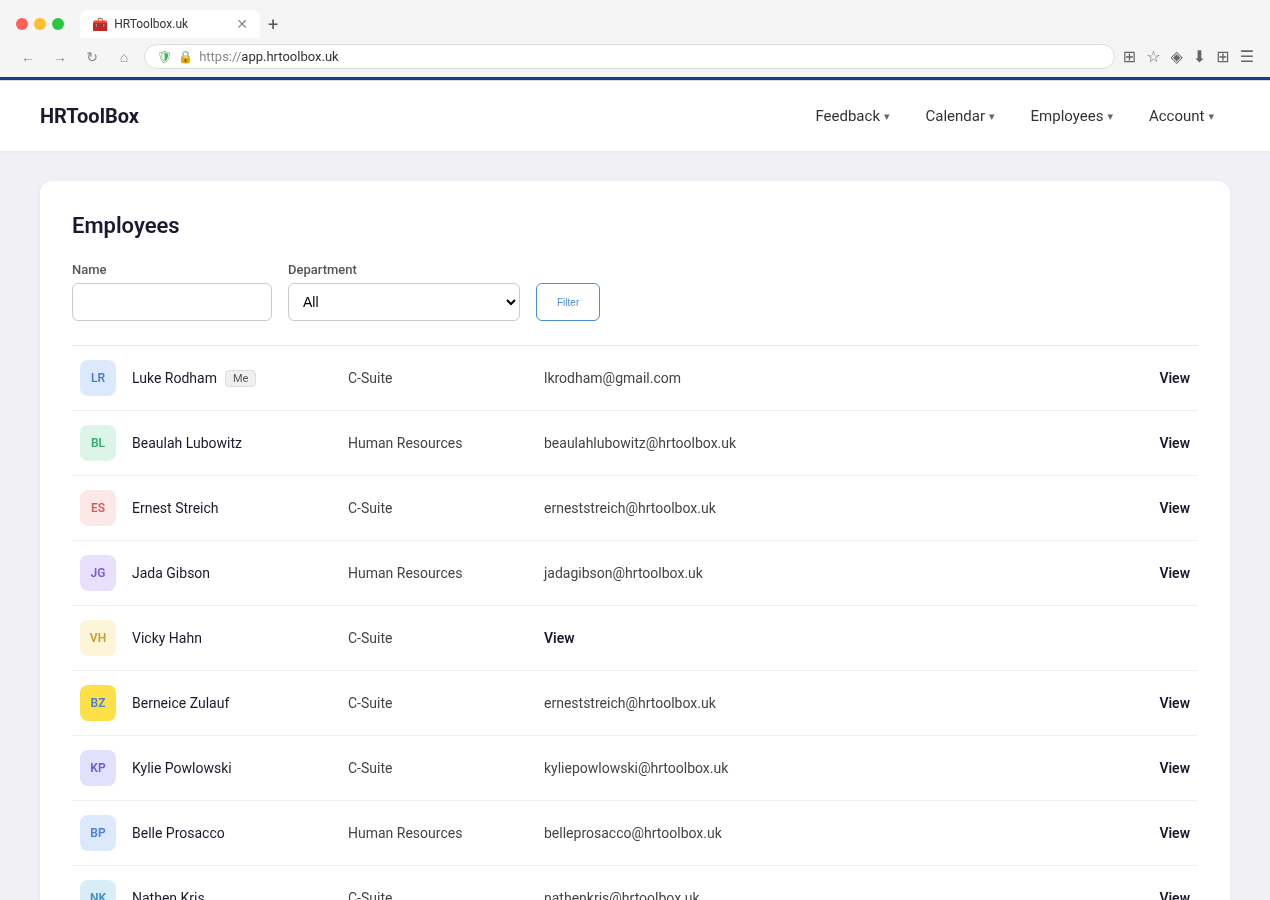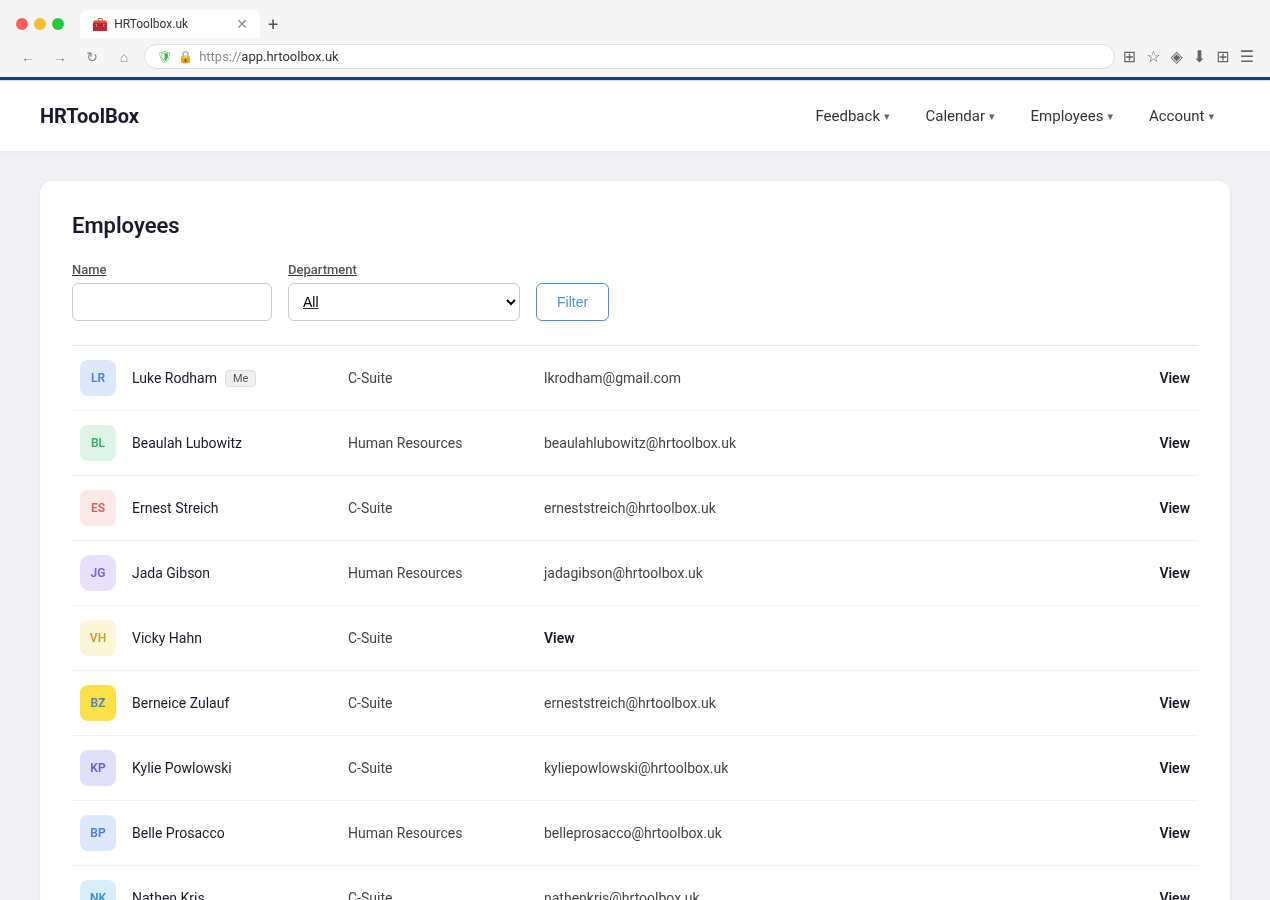--- a/index.html
+++ b/index.html
@@ -168,21 +168,20 @@
     .filter-row {
       display: flex;
       align-items: flex-end;
       gap: 16px;
       margin-bottom: 24px;
     }
     .filter-group {
       display: flex;
       flex-direction: column;
       gap: 6px;
-      text-decoration: underline;
     }
     .filter-label {
       font-size: 13px;
       color: #555;
       font-weight: 500;
     }
     .filter-input {
       width: 200px;
       height: 38px;
       border: 1px solid #ccc;
@@ -202,21 +201,21 @@
       background: white;
       appearance: auto;
     }
     .filter-btn {
       height: 38px;
       padding: 0 20px;
       background: white;
       border: 1.5px solid #4a90d9;
       border-radius: 6px;
       color: #4a90d9;
-      font-size: 14px;
+      font-size: 10px;
       font-weight: 500;
       cursor: pointer;
     }
 
     
     .employee-list {
       border-top: 1px solid #e8e8e8;
     }
     .employee-row {
       display: flex;
@@ -384,21 +383,21 @@
     <div class="avatar" style="background:#fde8e8; color:#d45a5a;">ES</div>
     <div class="employee-name">
       Ernest Streich
       
     </div>
     <div class="employee-dept">C-Suite</div>
     <div class="employee-email">erneststreich@hrtoolbox.uk</div>
     <a class="view-link">View</a>
   </div>
           <div class="employee-row">
-    <div class="avatar" style="background:#e8e0fd; color:#7a5ad4;border-radius:10px;">JG</div>
+    <div class="avatar" style="background:#e8e0fd; color:#7a5ad4;">JG</div>
     <div class="employee-name">
       Jada Gibson
       
     </div>
     <div class="employee-dept">Human Resources</div>
     <div class="employee-email">jadagibson@hrtoolbox.uk</div>
     <a class="view-link">View</a>
   </div>
           <div class="employee-row">
     <div class="avatar" style="background:#fdf5d8; color:#c4a030;">VH</div>

